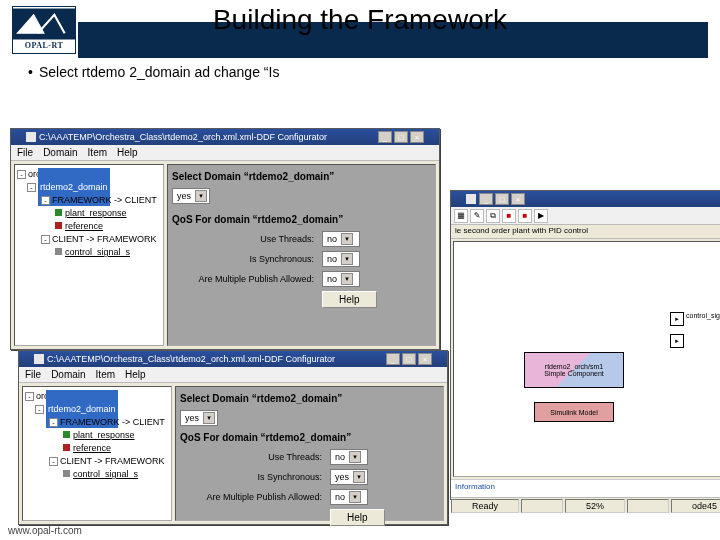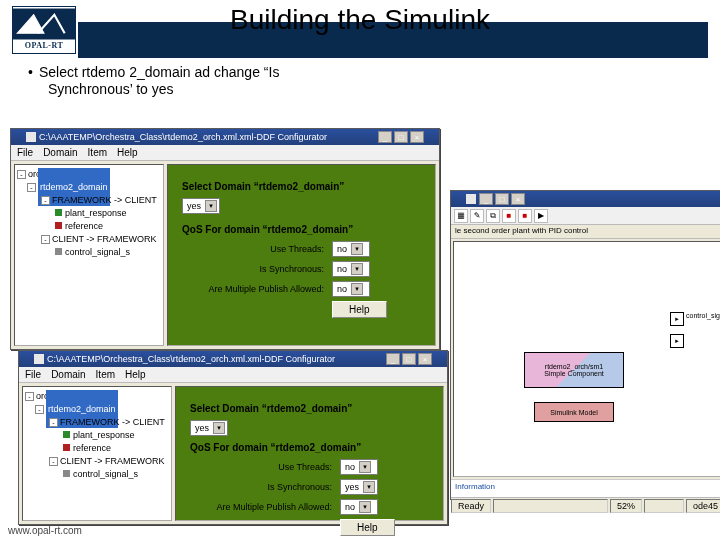--- a/index.html
+++ b/index.html
@@ -82,28 +82,28 @@
   .tree {
     width: 150px; background: #fff;
     border: 1px inset #aaa; margin: 3px;
     font-size: 9px; padding: 3px 2px;
     overflow: hidden;
   }
   .tree .node { white-space: nowrap; line-height: 13px; }
   .tree .exp { display: inline-block; width: 9px; height: 9px; border: 1px solid #888; font-size: 7px; text-align: center; line-height: 7px; margin-right: 2px; background:#fff;}
   .tree .i1 { padding-left: 10px; }
   .tree .i2 { padding-left: 24px; }
-  .tree .i3 { padding-left: 38px; }
+  .tree .i3 { padding-left: 38px; text-decoration: underline; }
   .tree .sel { background: #316ac5; color: #fff; padding: 14px 2px; }
   .tree .bullet-sq { display:inline-block; width:7px; height:7px; margin-right:3px; }
   .bg-green{background:#2a8a2a;} .bg-red{background:#b02020;} .bg-gray{background:#888;}
   .pane {
     flex: 1; margin: 3px 3px 3px 0;
-    background: #4d7c0f; border: 1px inset #aaa;
-    padding: 14px; font-size: 9px; position: relative;
+    background: #a3a3a3; border: 1px inset #aaa;
+    padding: 4px; font-size: 9px; position: relative;
   }
   .row { display: flex; align-items: center; margin: 4px 0; }
   .row .lab { flex: 0 0 150px; text-align: right; padding-right: 8px; }
   .sel-box {
     display: inline-flex; align-items: center;
     background: #fff; border: 1px solid #7a7a7a;
     height: 16px; padding: 0 2px 0 4px; min-width: 38px;
     font-size: 9px;
   }
   .sel-arrow { width: 12px; height: 12px; background: #d4d0c8; border: 1px solid #888; margin-left: 4px; font-size: 7px; display:flex; align-items:center; justify-content:center;}
@@ -130,43 +130,42 @@
     position: absolute; border: 1px solid #000;
     background: #fff; font-size: 7px; text-align: center;
     display:flex; align-items:center; justify-content:center;
     flex-direction: column; padding:1px;
   }
   .status {
     height: 16px; background: #ece9d8;
     border-top: 1px solid #bbb;
     display:flex; font-size:9px; align-items:center;
   }
-  .status .cell { border:1px inset #ccc; padding:0 6px; height:14px; line-height:12px; margin-right:2px;}
+  .status .cell { border:1px inset #ccc; padding:0 20px; height:14px; line-height:12px; margin-right:2px;}
 
   .footer {
     position: absolute; left: 8px; bottom: 4px; font-size: 10px; color: #444;
   }
 </style>
 </head>
 <body>
 
 <div class="logo">
   <svg viewBox="0 0 60 30">
     <rect x="0" y="0" width="60" height="30" fill="#0a2a4d"></rect>
     <path d="M4 24 L20 6 L30 24 Z" fill="#fff" stroke="#fff"></path>
     <path d="M24 24 L40 6 L50 24" fill="none" stroke="#fff" stroke-width="2"></path>
   </svg>
   <div class="logo-text">OPAL-RT</div>
 </div>
 <div class="titlebar"></div>
-<div class="title">Building the Simulink</div>
+<div class="title">Building the Framework</div>
 
 <div class="bullet">
   <div><span class="dot">•</span><span>Select rtdemo 2_domain ad change “Is</span></div>
-  <div class="line2">Synchronous’ to yes</div>
 </div>
 
 <div class="win" style="left:10px; top:128px; width:430px; height:222px;">
   <div class="win-titlebar">
     <span class="ti"></span>
     <span class="t-text">C:\AAATEMP\Orchestra_Class\rtdemo2_orch.xml.xml-DDF Configurator</span>
     <span class="win-btns">
       <span class="win-btn">_</span>
       <span class="win-btn">□</span>
       <span class="win-btn">×</span>

